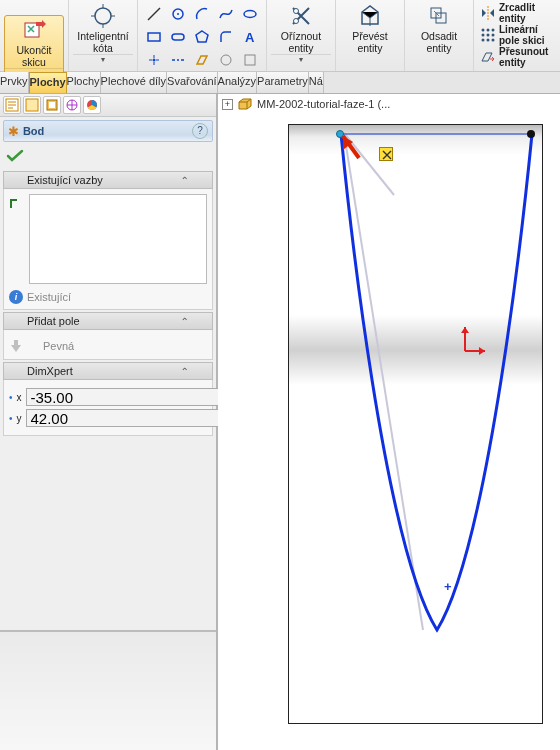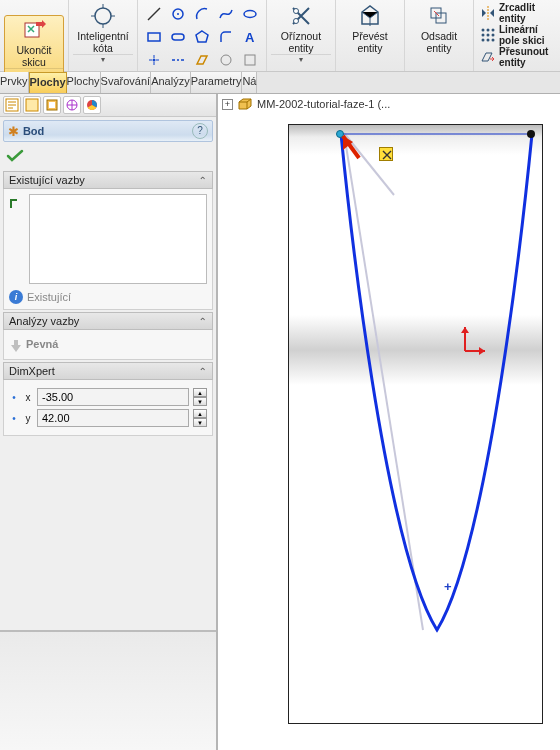--- a/index.html
+++ b/index.html
@@ -38,36 +38,36 @@
 
   .ftitle { display:flex; align-items:center; background:linear-gradient(#dfe9f5,#cddced 70%,#e8f0f8); border:1px solid #b0c4de; border-radius:2px; margin:3px; padding:2px 4px; }
   .ftitle .star { color:#d08020; font-size:13px; margin-right:4px; }
   .ftitle .name { font-weight:bold; color:#274; color:#2a4d7a; flex:1; }
   .ftitle .q { width:16px; height:16px; border:1px solid #9bb; border-radius:8px; text-align:center; font-size:10px; color:#357; line-height:14px; }
 
   .ok { padding:4px 6px; }
   .ok svg { width:18px; height:14px; }
 
   .sect { margin:2px 3px; }
-  .sect-h { display:flex; align-items:center; background:linear-gradient(#e8e8e8,#d6d6d6); border:1px solid #bdbdbd; padding:2px 5px; font-size:11px; }
+  .sect-h { display:flex; align-items:center; background:linear-gradient(#e8e8e8,#d6d6d6); border:1px solid #bdbdbd; padding:2px 23px; font-size:11px; }
   .sect-h .tt { flex:1; }
   .sect-h .chev { font-size:10px; color:#555; }
   .sect-body { background:#f7f7f7; border:1px solid #d0d0d0; border-top:none; padding:5px; }
 
   .rel-box { background:#fff; border:1px solid #bbb; height:90px; padding:4px; margin-bottom:6px; }
   .rel-ic { width:16px; height:16px; }
   .info-row { display:flex; align-items:center; gap:4px; color:#888; font-size:11px; }
   .info-row .i { width:14px; height:14px; border-radius:7px; background:#3a7bd5; color:#fff; text-align:center; font-size:9px; line-height:14px; font-style:italic; font-weight:bold; }
 
-  .add-row { display:flex; gap:1px; color:#888; padding:3px 0 0;font-weight:bold; }
+  .add-row { display:flex; align-items:center; gap:18px; color:#888; padding:3px 0 0; }
   .add-row .ai { width:16px; height:16px; opacity:0.5; }
 
   .param-row { display:flex; align-items:center; gap:4px; margin:3px 0; }
   .param-row .plab { width:16px; text-align:center; font-size:10px; }
-  .param-row input { flex:1; height:18px; border:1px solid #aaa; padding:0 4px; font-size:11px; background:#f3f3f3; }
+  .param-row input { flex:1; height:18px; border:1px solid #aaa; padding:0 4px; font-size:15px; background:#f3f3f3; }
   .spin { display:flex; flex-direction:column; }
   .spin button { width:14px; height:9px; font-size:6px; line-height:6px; padding:0; border:1px solid #999; background:linear-gradient(#fefefe,#ddd); }
 
   
   .splitter { position:absolute; bottom:0; left:0; right:0; height:120px; background:linear-gradient(#eaeaea,#f7f7f7); border-top:2px solid #bcbcbc; }
 
   
   .crumb { display:flex; align-items:center; gap:4px; padding:2px 4px; height:20px; font-size:11px; color:#333; }
   .crumb .pm { width:11px; height:11px; border:1px solid #888; font-size:9px; text-align:center; line-height:9px; }
   .crumb .pico { width:16px; height:14px; }
@@ -253,20 +253,21 @@
         <span>Přesunout entity</span>
       </div>
     </div>
   </div>
 </div>
 
 <div class="tabs">
   <div class="tab">Prvky</div>
   <div class="tab active">Plochy</div>
   <div class="tab">Plochy</div>
+  <div class="tab">Plechové díly</div>
   <div class="tab">Svařování</div>
   <div class="tab">Analýzy</div>
   <div class="tab">Parametry</div>
   <div class="tab">Ná</div>
 </div>
 
 <div class="work">
   <div class="side">
     <div class="mgr-icons">
       <span class="mi">
@@ -326,21 +327,21 @@
         </div>
         <div class="info-row">
           <span class="i">i</span>
           <span>Existující</span>
         </div>
       </div>
     </div>
 
     <div class="sect">
       <div class="sect-h">
-        <span class="tt">Analýzy vazby</span>
+        <span class="tt">Přidat pole</span>
         <span class="chev">⌃</span>
       </div>
       <div class="sect-body">
         <div class="add-row">
           <svg class="ai" viewBox="0 0 16 16">
               <path d="M5 2 L9 2 L9 7 L12 7 L7 14 L2 7 L5 7 Z" fill="#888"></path>
             </svg>
           <span>Pevná</span>
         </div>
       </div>

